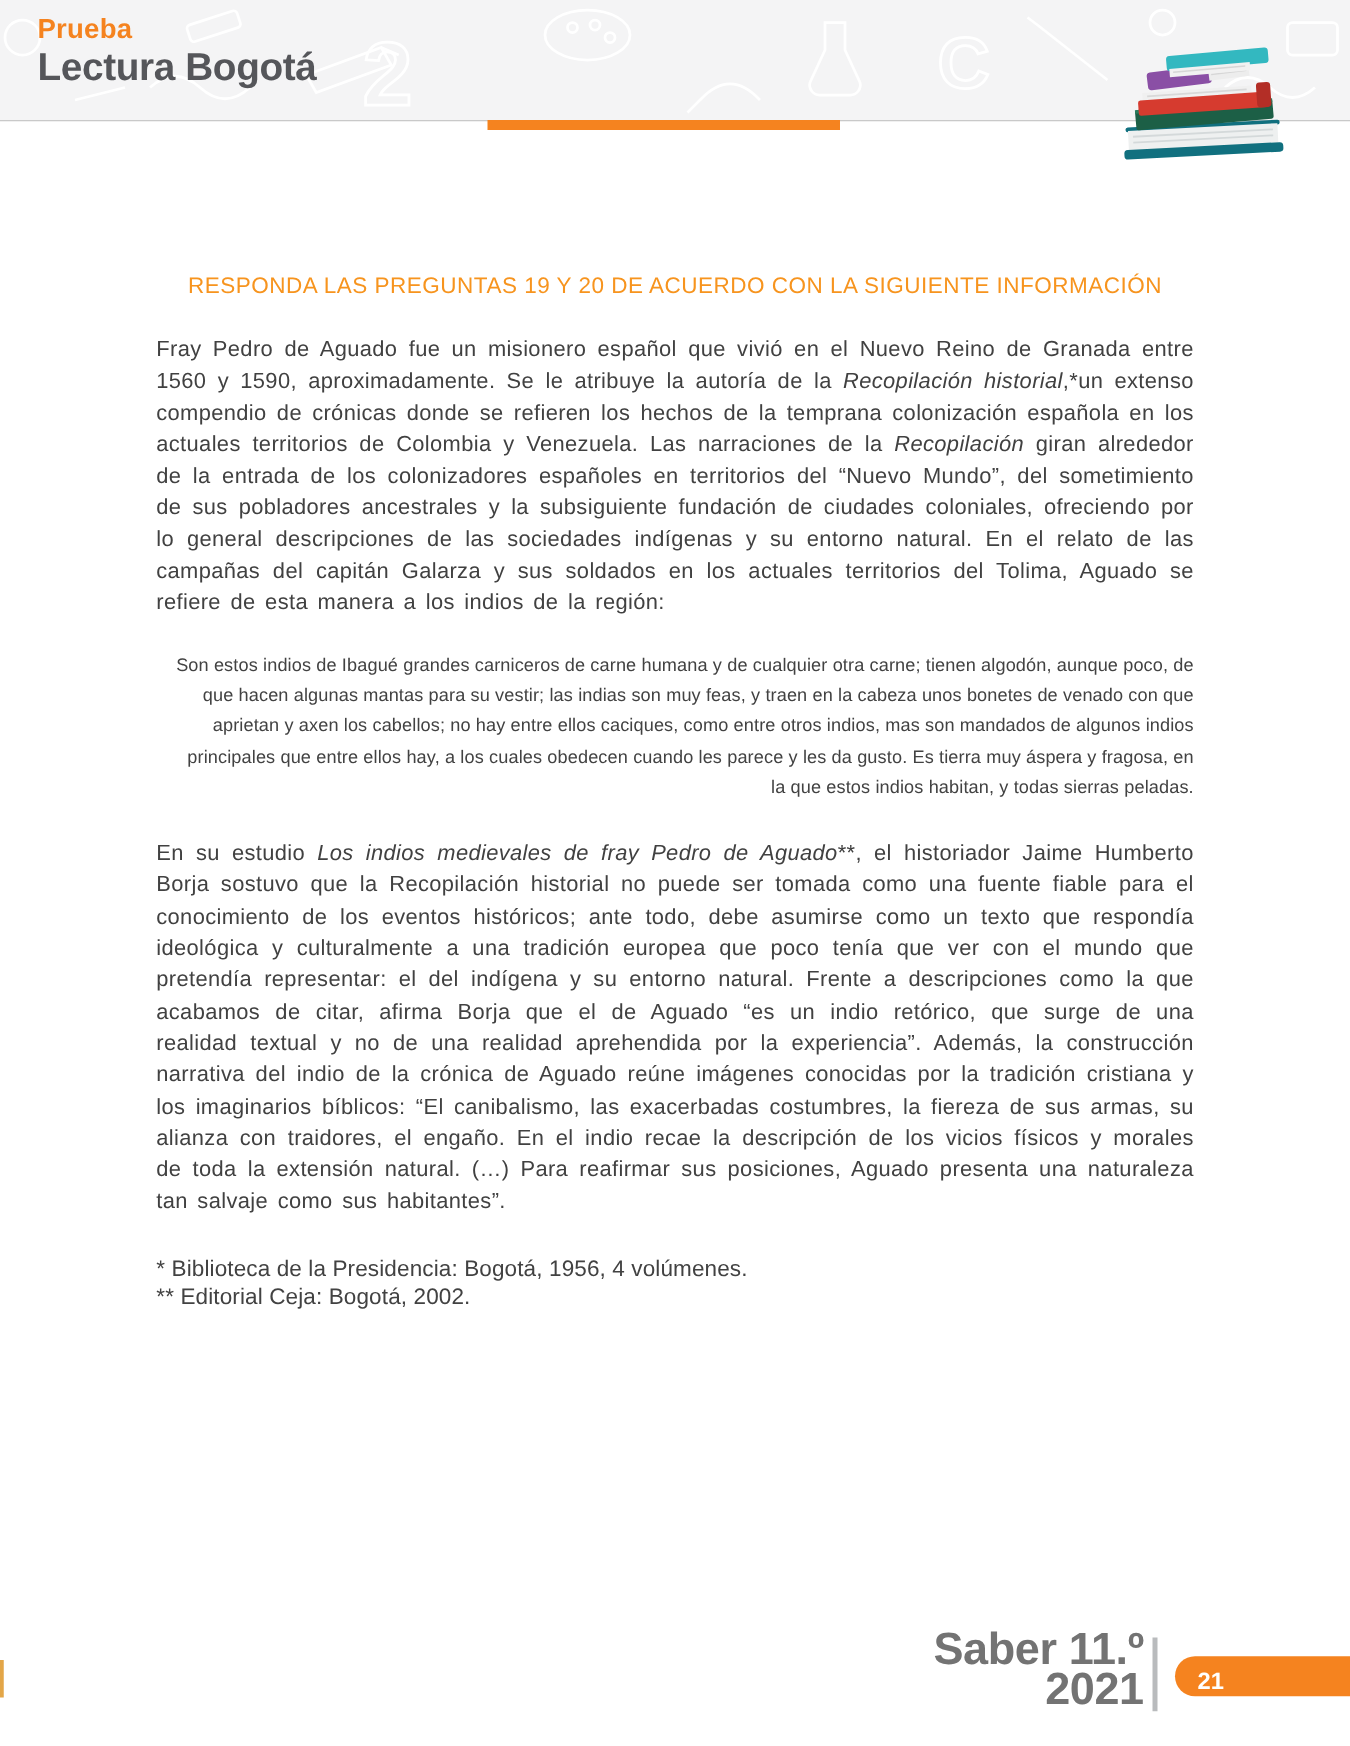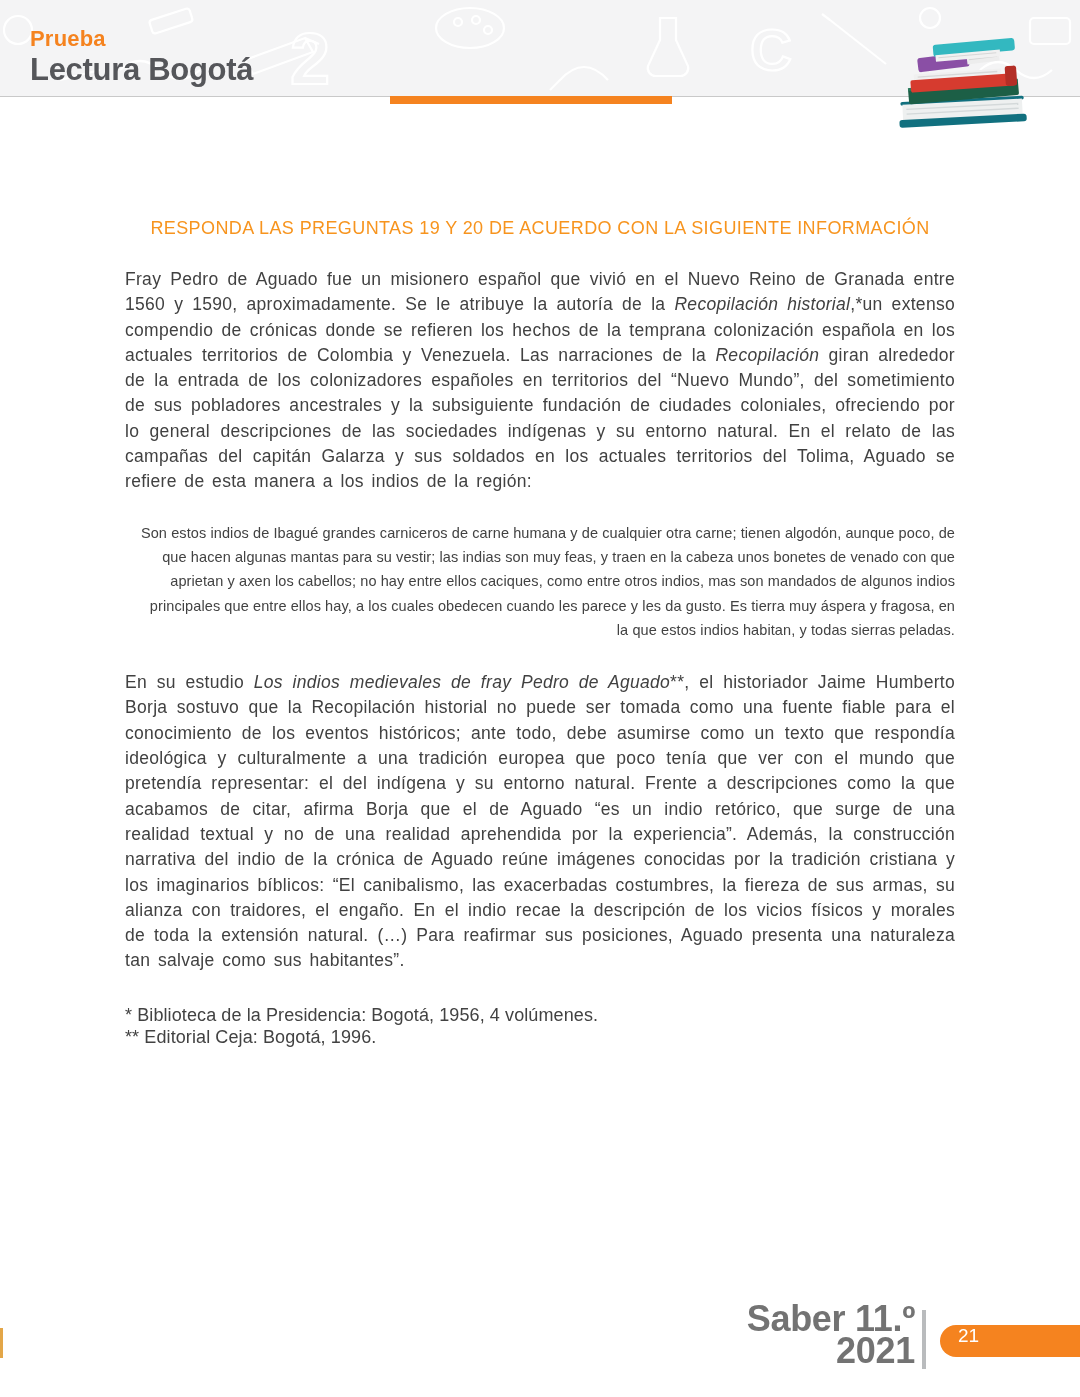--- a/index.html
+++ b/index.html
@@ -10,21 +10,21 @@
     overflow:hidden;
     font-family:"Liberation Sans", sans-serif;
   }
   
   .header-band{
     position:absolute;left:0;top:0;width:1080px;height:96px;
     background:#f4f4f5;
     border-bottom:1px solid #c9c9c9;
   }
   .doodles{position:absolute;left:0;top:0;width:1080px;height:96px;}
-  .brand{position:absolute;left:30px;top:28px;line-height:1;}
+  .brand{position:absolute;left:30px;top:12px;line-height:1;}
   .brand .kicker{
     color:#f5831f;font-size:22px;font-weight:bold;letter-spacing:0.2px;
   }
   .brand .title{
     color:#55565a;font-size:31px;font-weight:bold;margin-top:4px;letter-spacing:-0.3px;
   }
   .orange-bar{
     position:absolute;left:390px;top:96px;width:282px;height:8px;
     background:#f5831f;
   }
@@ -60,22 +60,22 @@
     position:absolute;left:690px;top:1303px;width:225px;
     text-align:right;color:#737373;font-weight:bold;
     font-size:36px;line-height:32px;letter-spacing:-0.3px;
   }
   .v-divider{
     position:absolute;left:922px;top:1310px;width:4px;height:59px;background:#b9bbbd;
   }
   .page-pill{
     position:absolute;left:940px;top:1325px;width:140px;height:32px;
     background:#f5831f;border-radius:16px 0 0 16px;
-    color:#ffffff;font-weight:normal;font-size:19px;
-    display:flex;align-items:flex-start;padding-left:18px;box-sizing:border-box;
+    color:#ffffff;font-weight:bold;font-size:19px;
+    display:flex;align-items:flex-end;padding-left:18px;box-sizing:border-box;
   }
 </style>
 </head>
 <body>
 
 <div class="page">
 
   <div class="header-band">
     <svg class="doodles" viewBox="0 0 1080 96" fill="none" stroke="#ffffff" stroke-width="2.2">
       <circle cx="18" cy="30" r="14"></circle>
@@ -143,21 +143,21 @@
     <div class="instruction">RESPONDA LAS PREGUNTAS 19 Y 20 DE ACUERDO CON LA SIGUIENTE INFORMACIÓN</div>
 
     <p class="bodytext"><span>Fray Pedro de Aguado fue un misionero español que vivió en el Nuevo Reino de Granada entre 1560 y 1590, aproximadamente. Se le atribuye la autoría de la </span><i>Recopilación historial</i><span>,*un extenso compendio de crónicas donde se refieren los hechos de la temprana colonización española en los actuales territorios de Colombia y Venezuela. Las narraciones de la </span><i>Recopilación</i><span> giran alrededor de la entrada de los colonizadores españoles en territorios del “Nuevo Mundo”, del sometimiento de sus pobladores ancestrales y la subsiguiente fundación de ciudades coloniales, ofreciendo por lo general descripciones de las sociedades indígenas y su entorno natural. En el relato de las campañas del capitán Galarza y sus soldados en los actuales territorios del Tolima, Aguado se refiere de esta manera a los indios de la región:</span></p>
 
     <p class="quote">Son estos indios de Ibagué grandes carniceros de carne humana y de cualquier otra carne; tienen algodón, aunque poco, de que hacen algunas mantas para su vestir; las indias son muy feas, y traen en la cabeza unos bonetes de venado con que aprietan y axen los cabellos; no hay entre ellos caciques, como entre otros indios, mas son mandados de algunos indios principales que entre ellos hay, a los cuales obedecen cuando les parece y les da gusto. Es tierra muy áspera y fragosa, en la que estos indios habitan, y todas sierras peladas.</p>
 
     <p class="bodytext"><span>En su estudio </span><i>Los indios medievales de fray Pedro de Aguado</i><span>**, el historiador Jaime Humberto Borja sostuvo que la Recopilación historial no puede ser tomada como una fuente fiable para el conocimiento de los eventos históricos; ante todo, debe asumirse como un texto que respondía ideológica y culturalmente a una tradición europea que poco tenía que ver con el mundo que pretendía representar: el del indígena y su entorno natural. Frente a descripciones como la que acabamos de citar, afirma Borja que el de Aguado “es un indio retórico, que surge de una realidad textual y no de una realidad aprehendida por la experiencia”. Además, la construcción narrativa del indio de la crónica de Aguado reúne imágenes conocidas por la tradición cristiana y los imaginarios bíblicos: “El canibalismo, las exacerbadas costumbres, la fiereza de sus armas, su alianza con traidores, el engaño. En el indio recae la descripción de los vicios físicos y morales de toda la extensión natural. (…) Para reafirmar sus posiciones, Aguado presenta una naturaleza tan salvaje como sus habitantes”.</span></p>
 
     <div class="footnotes">
       <div>* Biblioteca de la Presidencia: Bogotá, 1956, 4 volúmenes.</div>
-      <div>** Editorial Ceja: Bogotá, 1996.</div>
+      <div>** Editorial Ceja: Bogotá, 2002.</div>
     </div>
   </div>
 
   <div class="edge-strip"></div>
 
   <div class="exam-block">
     <div>Saber 11.º</div>
     <div>2021</div>
   </div>
 

